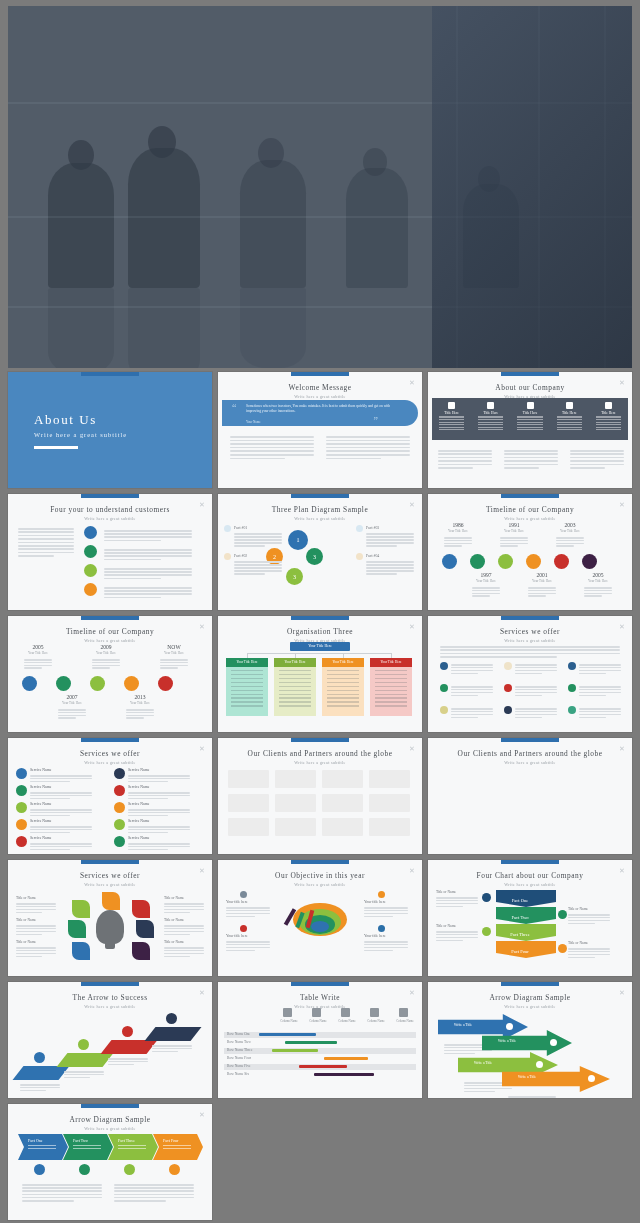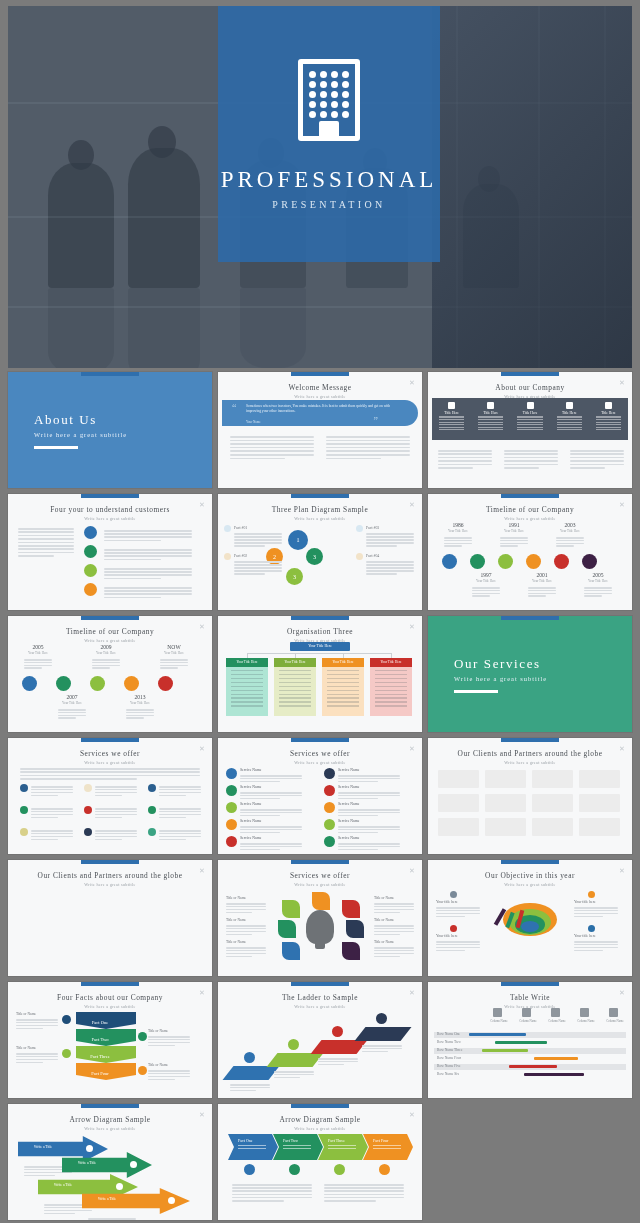--- a/index.html
+++ b/index.html
@@ -93,47 +93,20 @@
     <div class="refl" style="left:232px;width:66px;height:80px;opacity:.2;"></div>
 
     <div class="glassline" style="left:0;top:96px;width:624px;height:2px;"></div>
     <div class="glassline" style="left:0;top:210px;width:624px;height:2px;"></div>
     <div class="glassline" style="left:0;top:300px;width:624px;height:2px;"></div>
     <div class="glassline" style="left:448px;top:0;width:2px;height:362px;"></div>
     <div class="glassline" style="left:530px;top:0;width:2px;height:362px;"></div>
     <div class="glassline" style="left:596px;top:0;width:2px;height:362px;"></div>
     <div class="hero-right"></div>
 
-    <div class="hero-card">
-      <div class="bldg">
-        <i></i>
-          <i></i>
-          <i></i>
-          <i></i>
-        <i></i>
-          <i></i>
-          <i></i>
-          <i></i>
-        <i></i>
-          <i></i>
-          <i></i>
-          <i></i>
-        <i></i>
-          <i></i>
-          <i></i>
-          <i></i>
-        <i></i>
-          <i></i>
-          <i></i>
-          <i></i>
-        <span class="door"></span>
-      </div>
-      <div class="hero-title">PROFESSIONAL</div>
-      <div class="hero-sub">PRESENTATION</div>
-    </div>
   </div>
 
   <div class="grid" id="grid">
       <div class="slide cover" style="background:#4a87bf;">
         <div class="tab"></div>
         <div class="ct">About Us</div>
         <div class="cs">Write here a great subtitle</div>
         <div class="cl"></div>
       </div>
       <div class="slide">
@@ -470,26 +443,20 @@
             <div style="height:1.4px;background:rgba(70,80,90,.22);margin:2.6px 5px;"></div>
             <div style="height:1.4px;background:rgba(70,80,90,.22);margin:2.6px 5px;"></div>
             <div style="height:1.4px;background:rgba(70,80,90,.22);margin:2.6px 5px;"></div>
             <div style="height:1.4px;background:rgba(70,80,90,.22);margin:2.6px 5px;"></div>
             <div style="height:1.4px;background:rgba(70,80,90,.22);margin:2.6px 5px;"></div>
             <div style="height:1.4px;background:rgba(70,80,90,.22);margin:2.6px 5px;"></div>
           </div>
           <div style="position:absolute;left:173px;top:11px;width:1px;height:5px;background:#ccd1d6;"></div>
           <div style="position:absolute;left:29px;top:11px;width:144px;height:1px;background:#ccd1d6;"></div>
         </div>
-      </div>
-      <div class="slide cover" style="background:#3aa383;">
-        <div class="tab"></div>
-        <div class="ct">Our Services</div>
-        <div class="cs">Write here a great subtitle</div>
-        <div class="cl"></div>
       </div>
       <div class="slide">
         <div class="tab"></div>
         <div class="close">✕</div>
         <div class="s-title">Services we offer</div>
         <div class="s-sub">Write here a great subtitle</div>
         <div style="position:absolute;left:0;top:26px;width:204px;height:90px;">
           <div class="ln" style="position:absolute;left:12px;top:2px;width:180px;"></div>
           <div class="ln" style="position:absolute;left:12px;top:5.4px;width:180px;"></div>
           <div class="ln" style="position:absolute;left:12px;top:8.8px;width:180px;"></div>
@@ -708,21 +675,21 @@
           <div style="position:absolute;left:146px;top:48px;font-size:3.8px;color:#6b7076;">Your title here</div>
           <div class="ln" style="position:absolute;left:146px;top:53px;width:44px;"></div>
           <div class="ln" style="position:absolute;left:146px;top:55.9px;width:44px;"></div>
           <div class="ln" style="position:absolute;left:146px;top:58.8px;width:44px;"></div>
           <div class="ln" style="position:absolute;left:146px;top:61.7px;width:28.6px;"></div>
         </div>
       </div>
       <div class="slide">
         <div class="tab"></div>
         <div class="close">✕</div>
-        <div class="s-title">Four Facts about our Company</div>
+        <div class="s-title">Four Chart about our Company</div>
         <div class="s-sub">Write here a great subtitle</div>
         <div style="position:absolute;left:0;top:26px;width:204px;height:90px;">
           <div class="chev vchev" style="position: absolute; left: 68px; top: 4px; width: 60px; height: 17px; background: rgb(31, 78, 121); clip-path: polygon(0px 0px, 100% 0px, 100% calc(100% - 5px), 50% 100%, 0px calc(100% - 5px)); text-align: center;">
             <div style="color:#fff;font-size:4.6px;padding-top:3px;">Fact One</div>
             <div style="padding:0 6px;">
               <div style="height:1px;background:rgba(255,255,255,.5);margin:1.6px 0;"></div>
               <div style="height:1px;background:rgba(255,255,255,.5);margin:1.6px 0;"></div>
             </div>
           </div>
           <div class="circ" style="position:absolute;left:54px;top:7px;width:9px;height:9px;background:#1f4e79;"></div>
@@ -768,21 +735,21 @@
           <div style="position:absolute;left:140px;top:55px;font-size:3.6px;color:#6b7076;">Title or Name</div>
           <div class="ln" style="position:absolute;left:140px;top:60px;width:42px;"></div>
           <div class="ln" style="position:absolute;left:140px;top:62.9px;width:42px;"></div>
           <div class="ln" style="position:absolute;left:140px;top:65.8px;width:42px;"></div>
           <div class="ln" style="position:absolute;left:140px;top:68.7px;width:27.3px;"></div>
         </div>
       </div>
       <div class="slide">
         <div class="tab"></div>
         <div class="close">✕</div>
-        <div class="s-title">The Ladder to Sample</div>
+        <div class="s-title">The Arrow to Success</div>
         <div class="s-sub">Write here a great subtitle</div>
         <div style="position:absolute;left:0;top:26px;width:204px;height:90px;">
           <div style="position:absolute;left:10px;top:58px;width:46px;height:14px;background:#2f72b0;transform:skewX(-38deg);"></div>
           <div class="circ" style="position:absolute;left:26px;top:44px;width:11px;height:11px;background:#2f72b0;"></div>
           <div class="ln" style="position:absolute;left:12px;top:74px;width:40px;"></div>
           <div class="ln" style="position:absolute;left:12px;top:76.9px;width:40px;"></div>
           <div class="ln" style="position:absolute;left:12px;top:79.8px;width:26px;"></div>
           <div style="position:absolute;left:54px;top:45px;width:46px;height:14px;background:#8cbf3f;transform:skewX(-38deg);"></div>
           <div class="circ" style="position:absolute;left:70px;top:31px;width:11px;height:11px;background:#8cbf3f;"></div>
           <div class="ln" style="position:absolute;left:56px;top:61px;width:40px;"></div>

